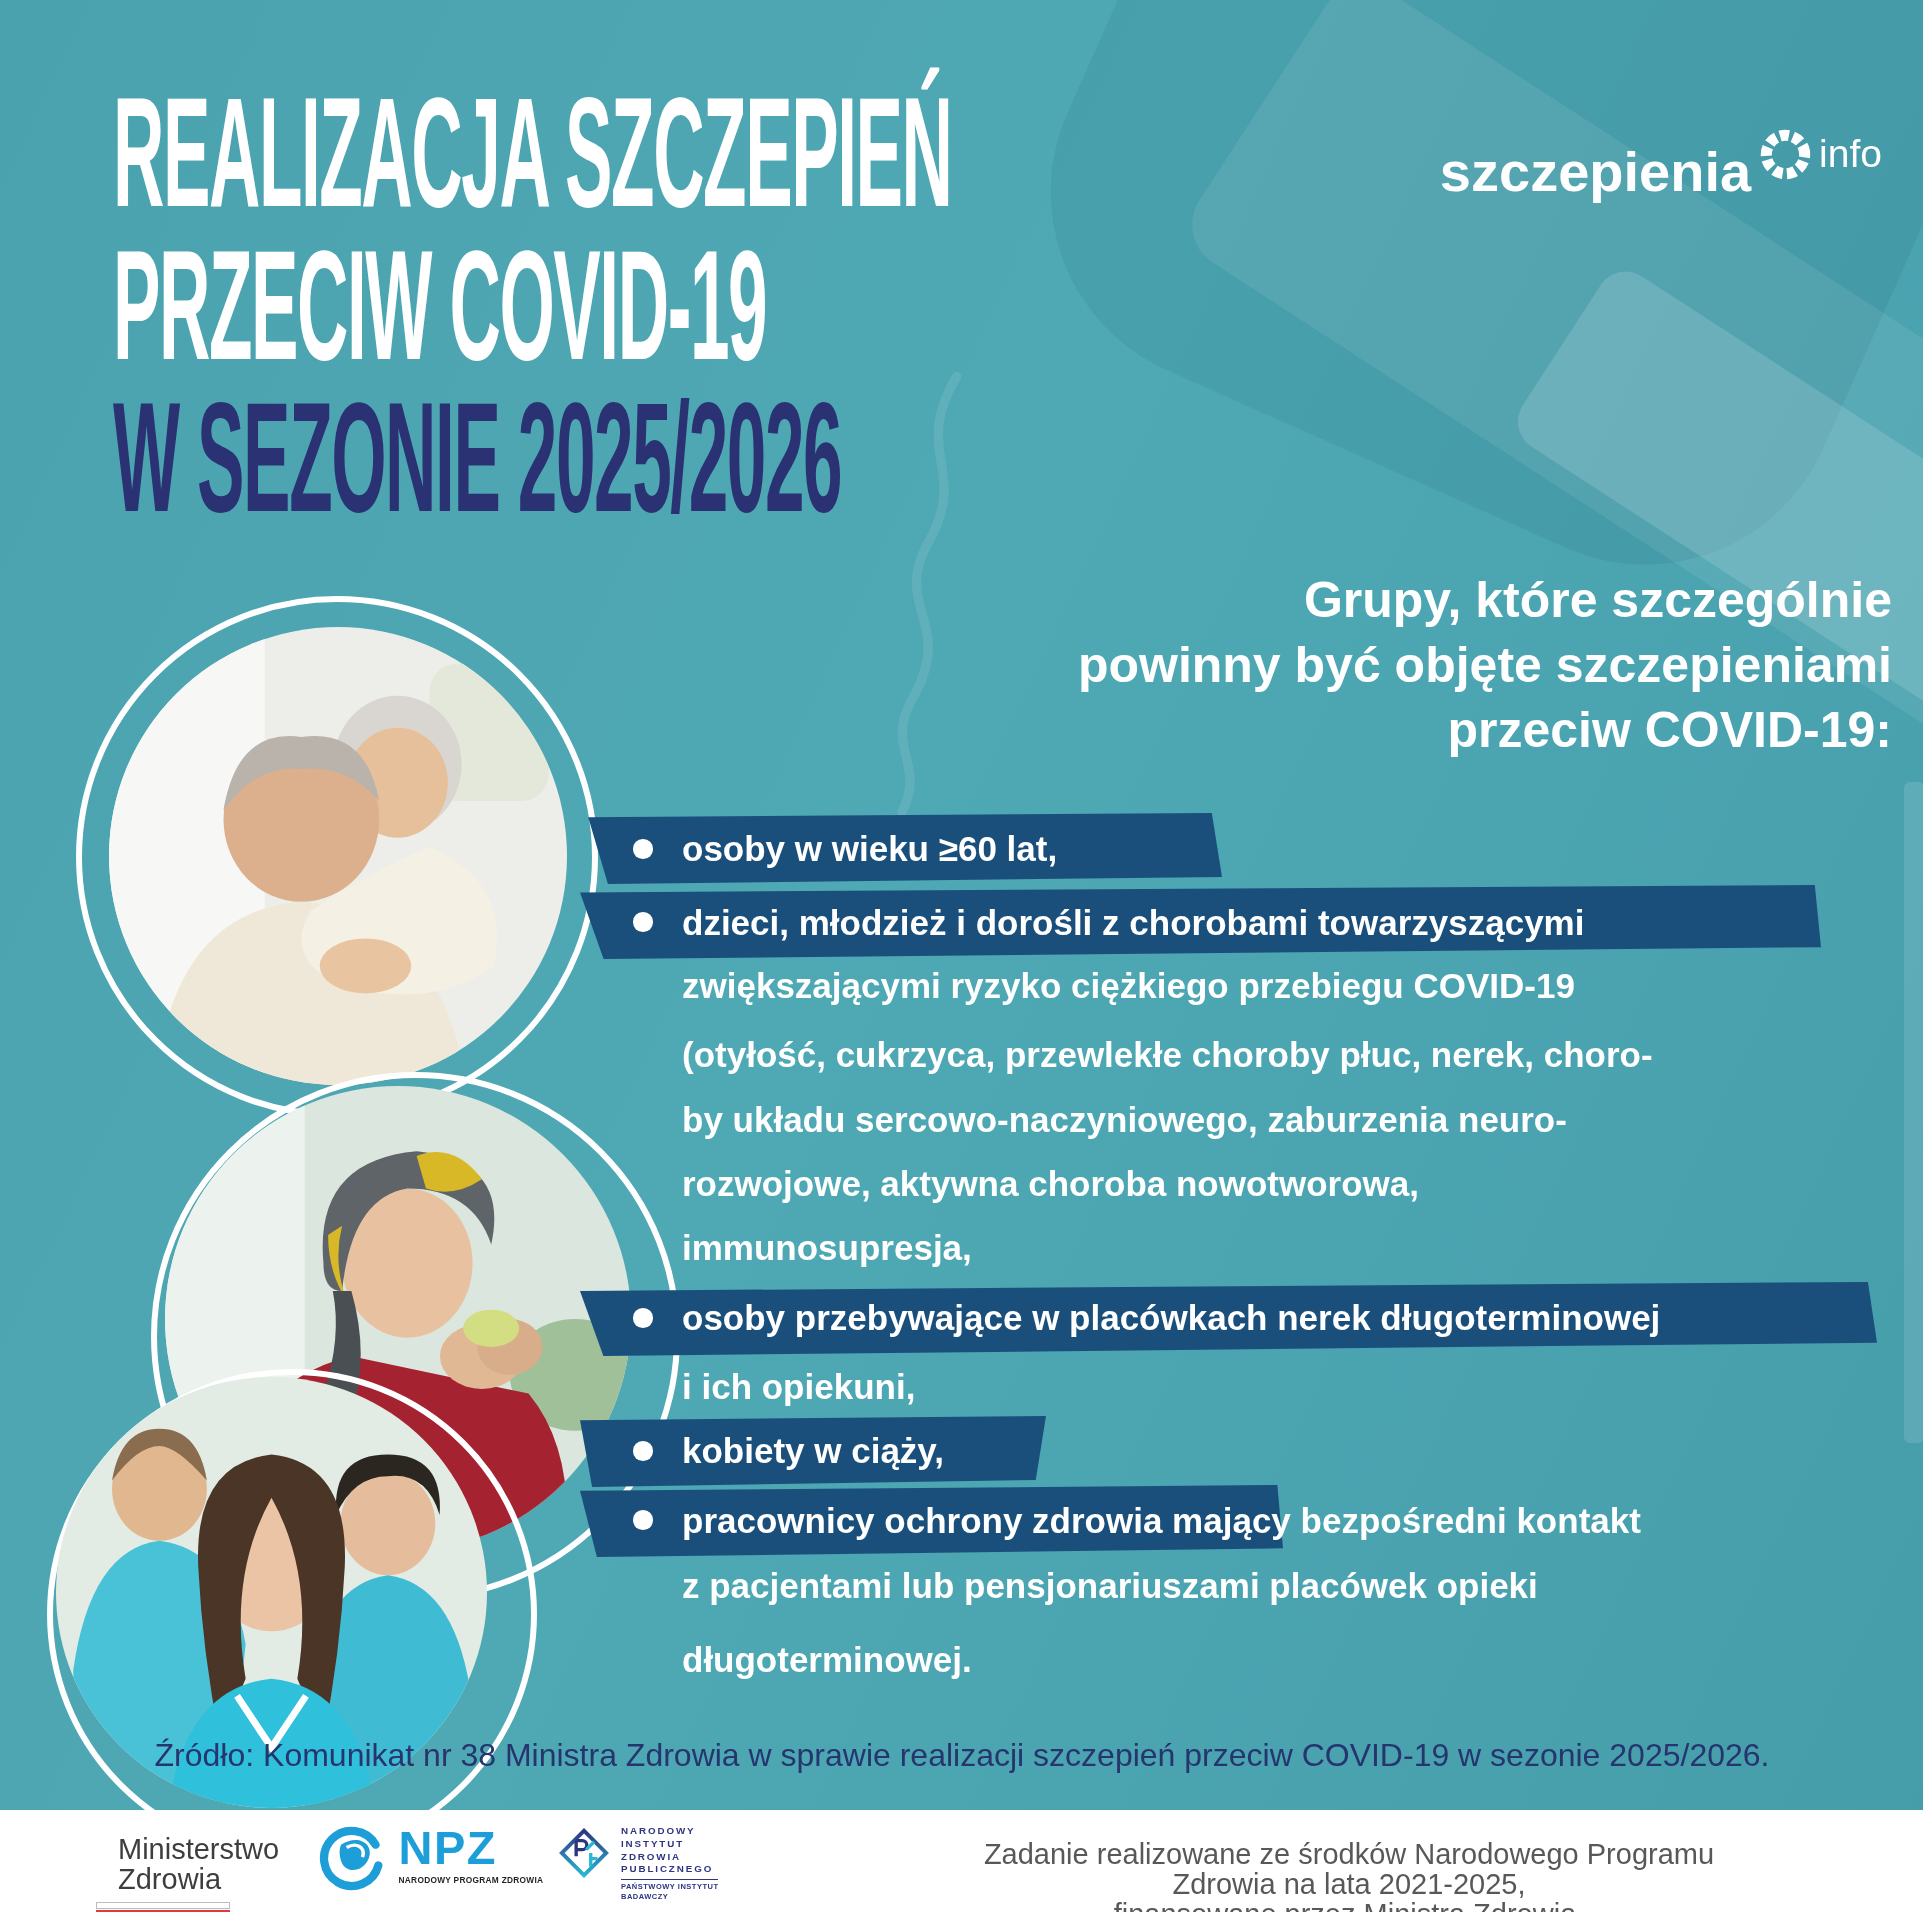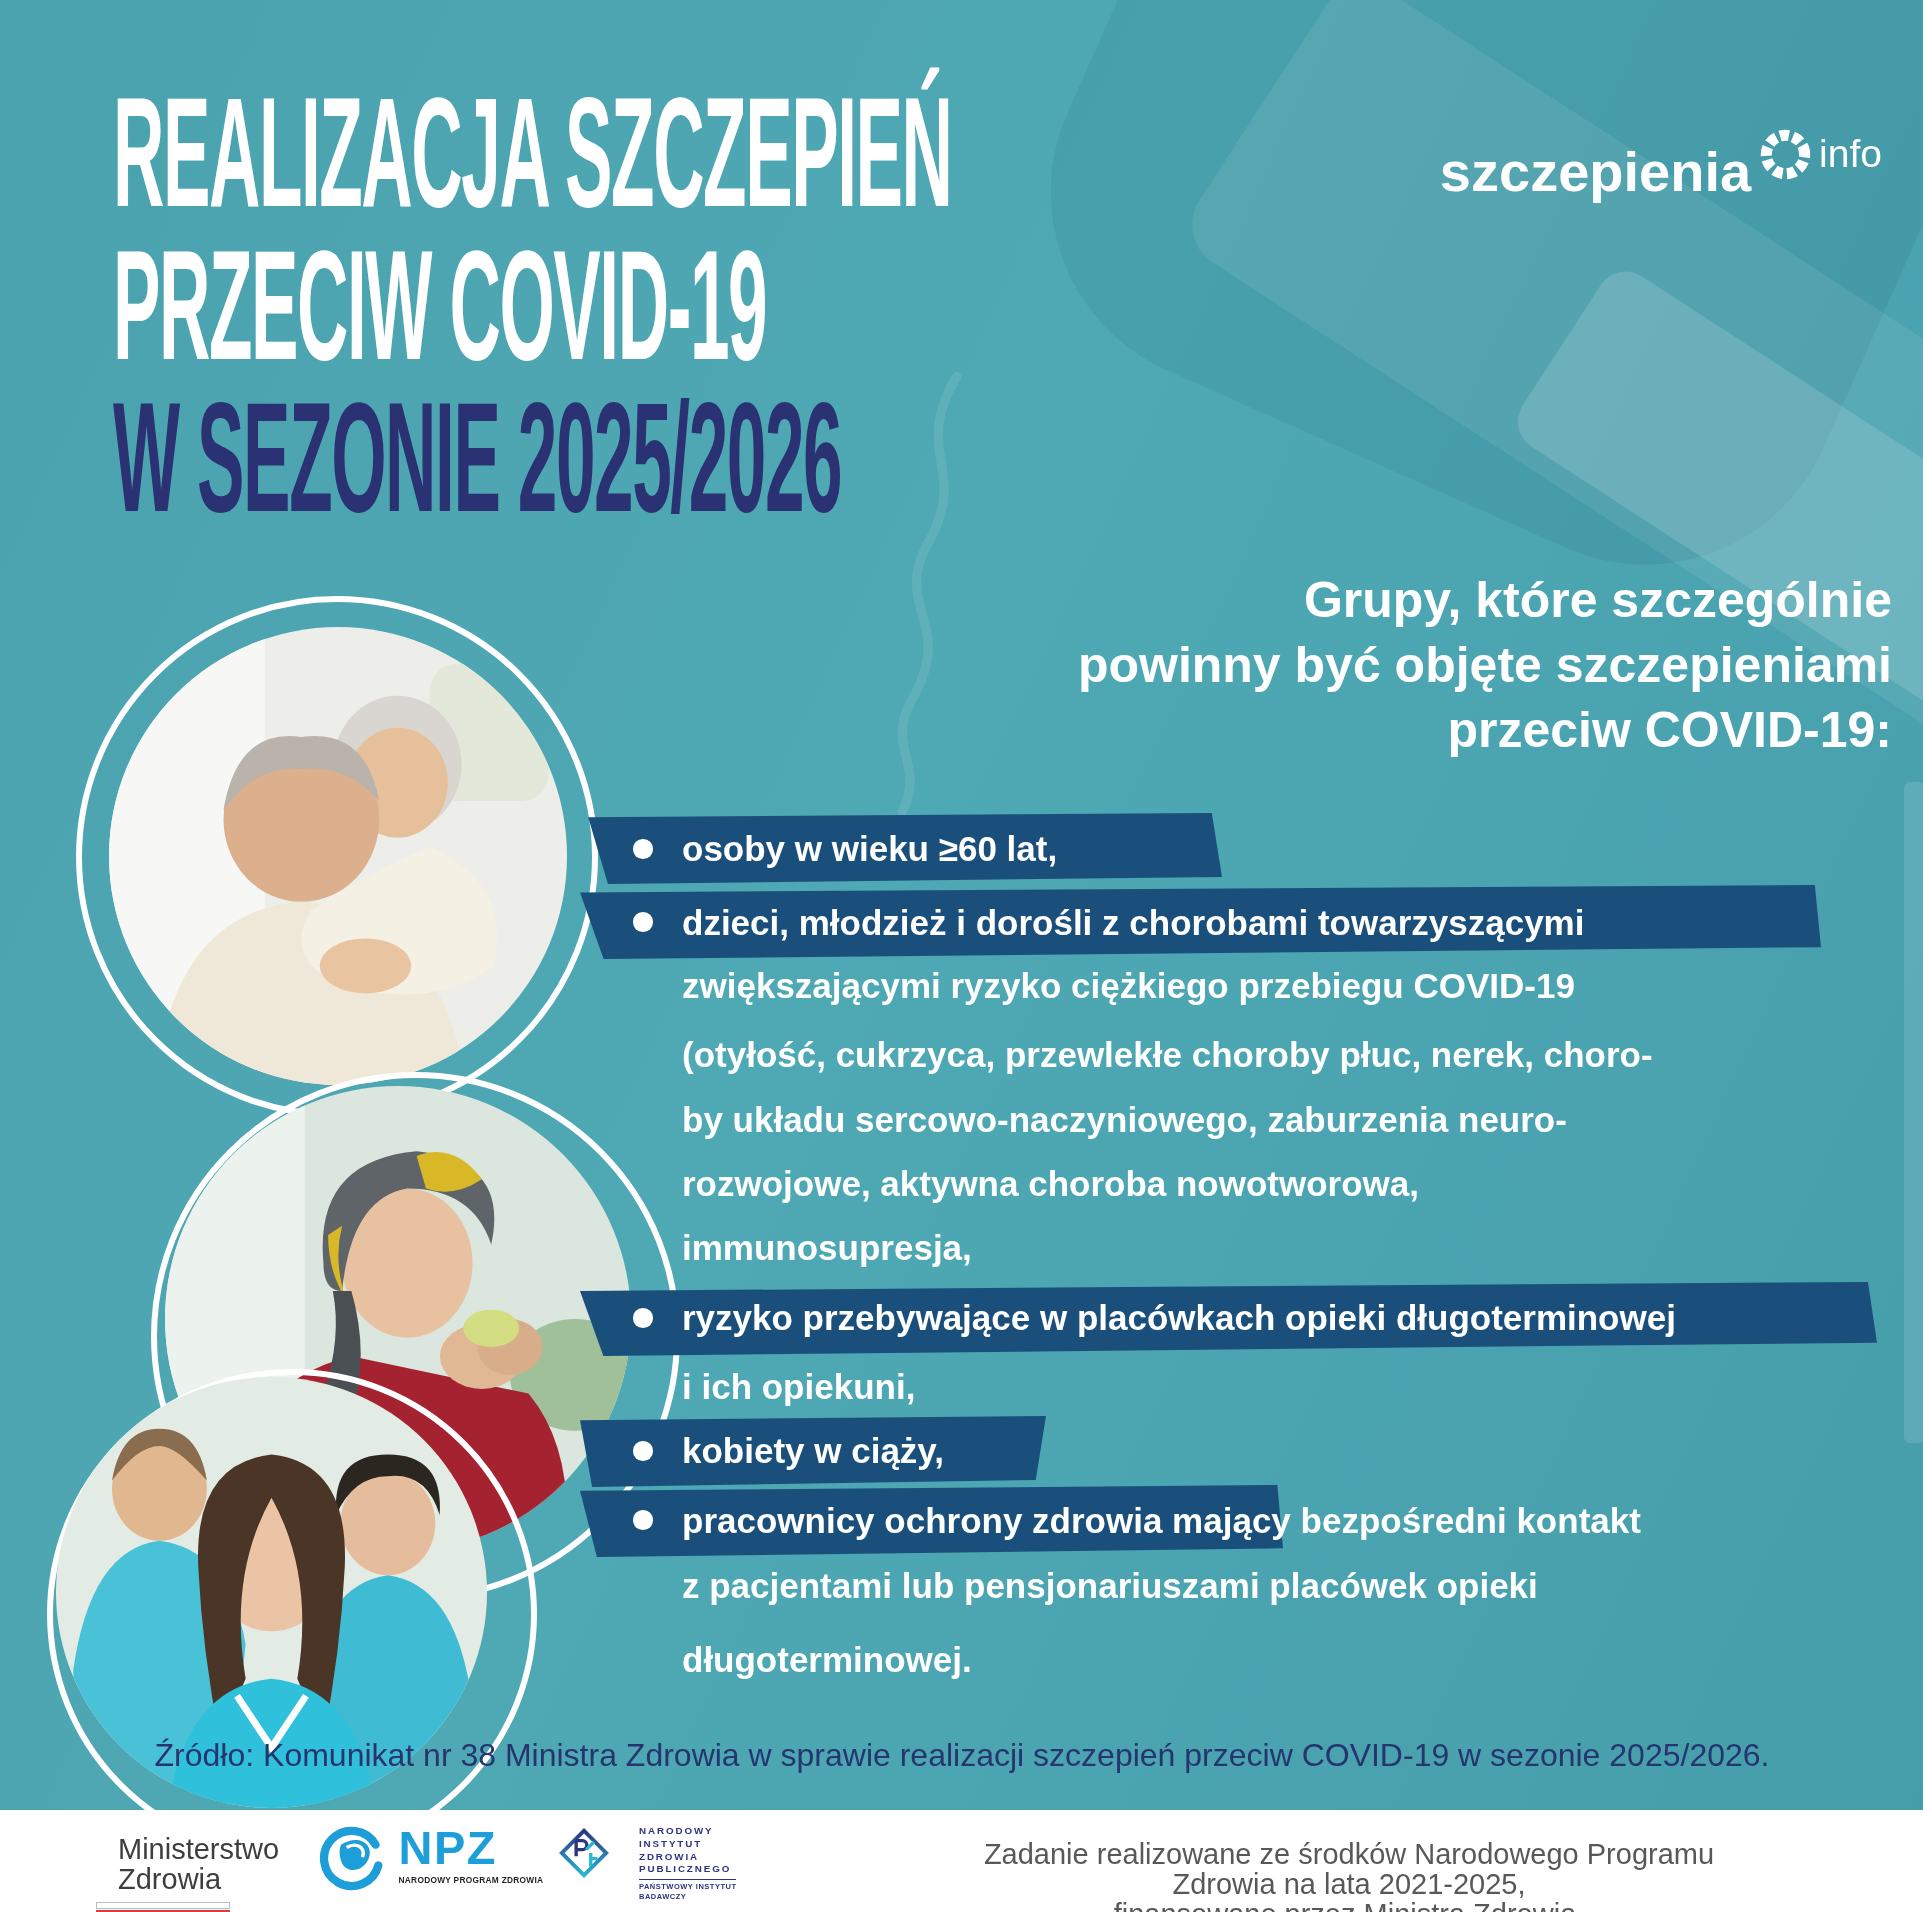--- a/index.html
+++ b/index.html
@@ -75,21 +75,21 @@
   .mz .mz-flag{margin-top:7.5px;width:134px;}
   .mz .mz-white{height:5.3px;background:#ffffff;border:0.8px solid #bdbdbd;}
   .mz .mz-red{height:7.5px;background:#E03A3C;margin-top:1.5px;}
   .npz{position:absolute;left:319px;top:13.5px;display:flex;align-items:flex-start;}
   .npz .npz-swoosh{width:69px;height:69px;}
   .npz .npz-textblock{margin-left:10.5px;}
   .npz .npz-abbr{font-size:47px;line-height:47px;font-weight:bold;color:#1D9ED9;letter-spacing:1.5px;}
   .npz .npz-sub{margin-top:4.5px;font-size:8.3px;font-weight:bold;color:#231F20;letter-spacing:0.3px;}
   .nizp{position:absolute;left:556px;top:15px;display:flex;align-items:flex-start;}
   .nizp .nizp-mark{width:56px;height:56px;}
-  .nizp .nizp-textblock{margin-left:27px;}
+  .nizp .nizp-textblock{margin-left:9px;}
   .nizp .nizp-line{font-size:9.8px;font-weight:bold;color:#2D3580;letter-spacing:1.9px;line-height:12.8px;}
   .nizp .nizp-subblock{margin-top:3px;border-top:0.8px solid #2D3580;padding-top:2.3px;}
   .nizp .nizp-subline{font-size:7.5px;font-weight:bold;color:#2D3580;letter-spacing:0.5px;line-height:9.8px;}
   .funding{position:absolute;left:962px;top:28.6px;width:774px;text-align:center;}
   .funding div{font-size:29px;color:#58585A;line-height:30px;}
 </style>
 </head>
 <body>
 
 <div class="poster">
@@ -183,21 +183,21 @@
   <div class="dot d4"></div>
   <div class="dot d5"></div>
 
   <div class="line lb1">osoby w wieku ≥60 lat,</div>
   <div class="line lb2">dzieci, młodzież i dorośli z chorobami towarzyszącymi</div>
   <div class="line lc1">zwiększającymi ryzyko ciężkiego przebiegu COVID-19</div>
   <div class="line lc2">(otyłość, cukrzyca, przewlekłe choroby płuc, nerek, choro-</div>
   <div class="line lc3">by układu sercowo-naczyniowego, zaburzenia neuro-</div>
   <div class="line lc4">rozwojowe, aktywna choroba nowotworowa,</div>
   <div class="line lc5">immunosupresja,</div>
-  <div class="line lb3">ryzyko przebywające w placówkach opieki długoterminowej</div>
+  <div class="line lb3">osoby przebywające w placówkach nerek długoterminowej</div>
   <div class="line lc6">i ich opiekuni,</div>
   <div class="line lb4">kobiety w ciąży,</div>
   <div class="line lb5"><span>pracownicy ochrony zdrowia</span><span> mający bezpośredni kontakt</span></div>
   <div class="line lc7">z pacjentami lub pensjonariuszami placówek opieki</div>
   <div class="line lc8">długoterminowej.</div>
 
   <div class="source">Źródło: Komunikat nr 38 Ministra Zdrowia w sprawie realizacji szczepień przeciw COVID-19 w sezonie 2025/2026.</div>
 
   <div class="footer">
     <div class="mz">

